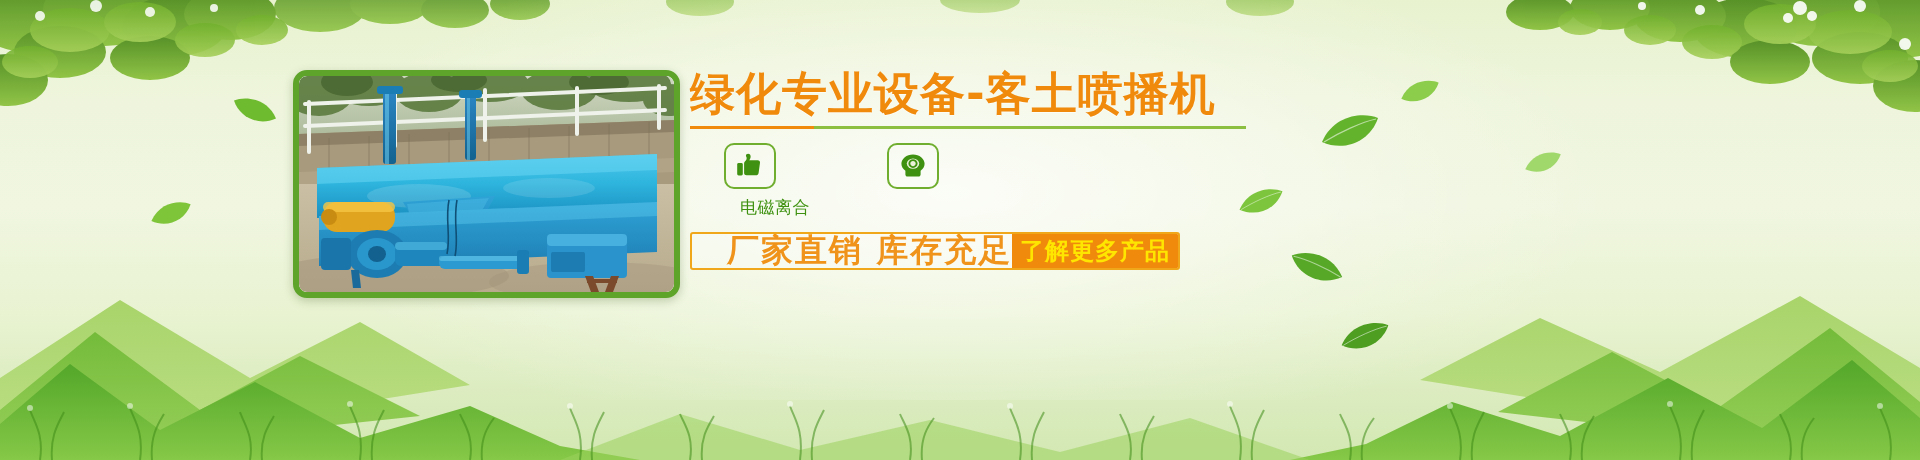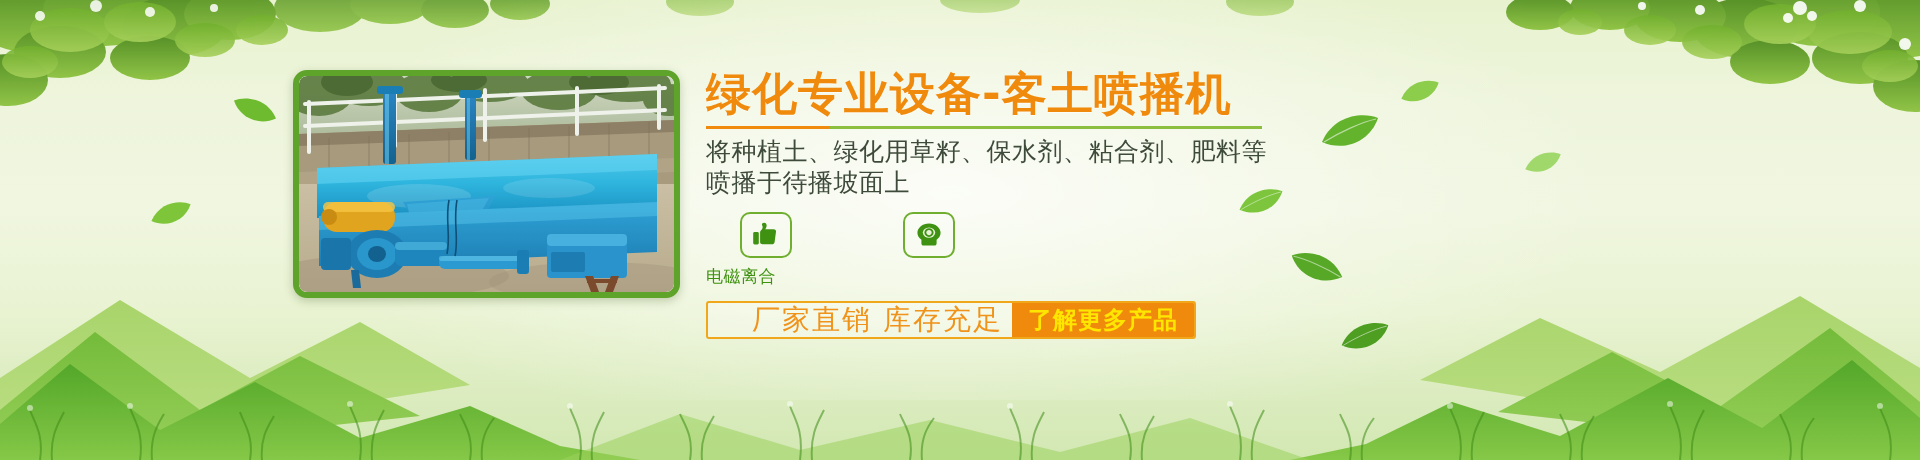--- a/index.html
+++ b/index.html
@@ -54,21 +54,21 @@
     border-radius: 14px;
     background: #ffffff;
     overflow: hidden;
     box-shadow: 0 3px 10px rgba(60,90,30,0.28);
   }
   #photo-inner { position: absolute; inset: 0; overflow: hidden; border-radius: 8px; }
 
   
   #content {
     position: absolute;
-    left: 706px; top: 68px;
+    left: 690px; top: 68px;
     width: 700px;
   }
 
   #title {
     font-size: 45px;
     font-weight: bold;
     color: #f08a0c;
     letter-spacing: 1px;
     line-height: 52px;
     white-space: nowrap;
@@ -92,21 +92,21 @@
     letter-spacing: 0.5px;
   }
   #sub-wrap { margin-top: 7px; }
 
   
   #features {
     margin-top: 14px;
     display: flex;
     align-items: flex-start;
   }
-  .feature { text-align: left; }
+  .feature { text-align: right; }
   .feat-box {
     width: 52px; height: 46px;
     border: 2px solid #6fae2e;
     border-radius: 10px;
     display: flex; align-items: center; justify-content: center;
     margin: 0 auto;
     background: rgba(255,255,255,0.12);
   }
   .feat-label {
     margin-top: 7px;
@@ -125,22 +125,22 @@
     border: 2px solid #f0a81a;
     border-radius: 3px;
     overflow: hidden;
     background: rgba(255,255,255,0.25);
   }
   #slogan {
     flex: 1;
     display: flex;
     align-items: center;
     justify-content: center;
-    font-size: 28px;
-    font-weight: normal;
+    font-size: 32px;
+    font-weight: bold;
     color: #f0931a;
     letter-spacing: 2px;
     white-space: nowrap;
     padding-left: 35px;
   }
   #cta-button {
     width: 182px;
     background: #f08a0c;
     display: flex;
     align-items: center;
@@ -476,24 +476,20 @@
 
   <div id="content">
 
     <div id="title">绿化专业设备-客土喷播机</div>
 
     <div id="divider">
       <span class="seg-a"></span>
       <span class="seg-b"></span>
     </div>
 
-    <div id="sub-wrap">
-      <div class="sub-line">将种植土、绿化用草籽、保水剂、粘合剂、肥料等</div>
-      <div class="sub-line">喷播于待播坡面上</div>
-    </div>
 
     <div id="features">
 
       <div class="feature" style="width:120px;">
         <div class="feat-box">
           <svg width="30" height="28" viewBox="0 0 30 28" xmlns="http://www.w3.org/2000/svg">
             <path fill="#3f9211" d="M11.2,2.4 C13.0,1.0 15.3,1.7 15.6,3.9 C15.8,5.6 15.1,7.0 14.2,8.3 L22.6,8.3 C24.2,8.3 25.2,9.4 25.0,10.8 L23.6,20.9 C23.4,22.3 22.2,23.3 20.8,23.3 L11.5,23.3 C10.2,23.3 9.1,22.6 9.1,21.3 L9.1,11.4 C9.1,10.2 9.8,9.4 10.6,8.7 C11.5,7.9 11.9,6.6 11.5,5.3 C11.2,4.4 10.6,3.3 11.2,2.4 Z"></path>
             <rect fill="#3f9211" x="2.2" y="11.0" width="5.6" height="12.4" rx="1.4"></rect>
           </svg>
         </div>

